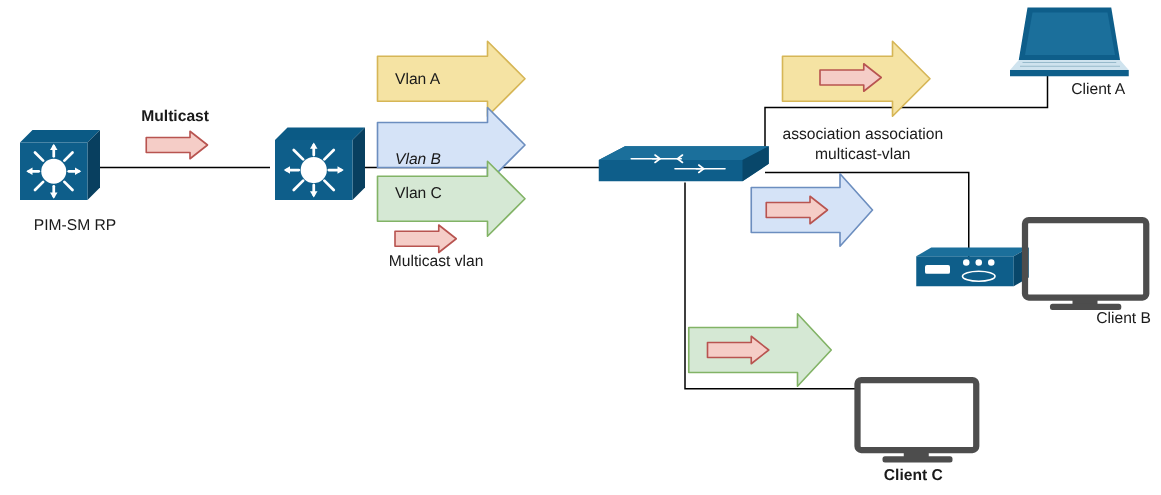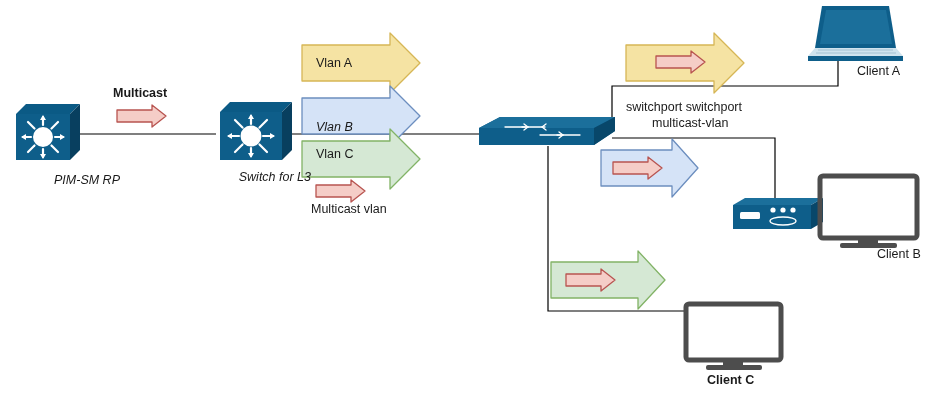--- a/index.html
+++ b/index.html
@@ -16,22 +16,21 @@
     overflow: hidden;
   }
   .lbl {
     position: absolute;
     font-size: 12.5px;
     color: #1a1a1a;
     white-space: nowrap;
     line-height: 15px;
   }
   .lbl.center {
-    text-align: right;
-    font-style: italic;
+    text-align: center;
   }
   svg.layer {
     position: absolute;
     left: 0;
     top: 0;
     width: 929px;
     height: 396px;
     overflow: visible;
   }
 </style>
@@ -169,28 +168,27 @@
     <polygon points="316,185 351,185 351,180 365,191 351,202 351,197 316,197" fill="#f5cdc7" stroke="#b85450" stroke-width="1.3" stroke-linejoin="round"></polygon>
     <polygon points="656,56 691,56 691,51 705,62 691,73 691,68 656,68" fill="#f5cdc7" stroke="#b85450" stroke-width="1.3" stroke-linejoin="round"></polygon>
     <polygon points="613,162 648,162 648,157 662,168 648,179 648,174 613,174" fill="#f5cdc7" stroke="#b85450" stroke-width="1.3" stroke-linejoin="round"></polygon>
     <polygon points="566,274 601,274 601,269 615,280 601,291 601,286 566,286" fill="#f5cdc7" stroke="#b85450" stroke-width="1.3" stroke-linejoin="round"></polygon>
   </svg>
 
   <div class="lbl" style="left:113px; top:86px;font-weight:bold;">Multicast</div>
 
   <div class="lbl center" style="left:0px; top:173px; width:120px;">PIM-SM RP</div>
 
-  <div class="lbl center" style="left:191px; top:170px; width:120px;">Switch for L3</div>
 
   <div class="lbl" style="left:316px; top:56px;">Vlan A</div>
   <div class="lbl" style="left:316px; top:120px;font-style:italic;">Vlan B</div>
   <div class="lbl" style="left:316px; top:147px;">Vlan C</div>
 
   <div class="lbl" style="left:311px; top:202px;">Multicast vlan</div>
 
-  <div class="lbl" style="left:626px; top:100px;">switchport switchport</div>
+  <div class="lbl" style="left:626px; top:100px;">association association</div>
   <div class="lbl" style="left:652px; top:116px;">multicast-vlan</div>
 
   <div class="lbl" style="left:857px; top:64px;">Client A</div>
   <div class="lbl" style="left:841px; top:247px;margin-left:36px;">Client B</div>
   <div class="lbl" style="left:707px; top:373px;font-weight:bold;">Client C</div>
 
 </div>
 
 </body></html>

